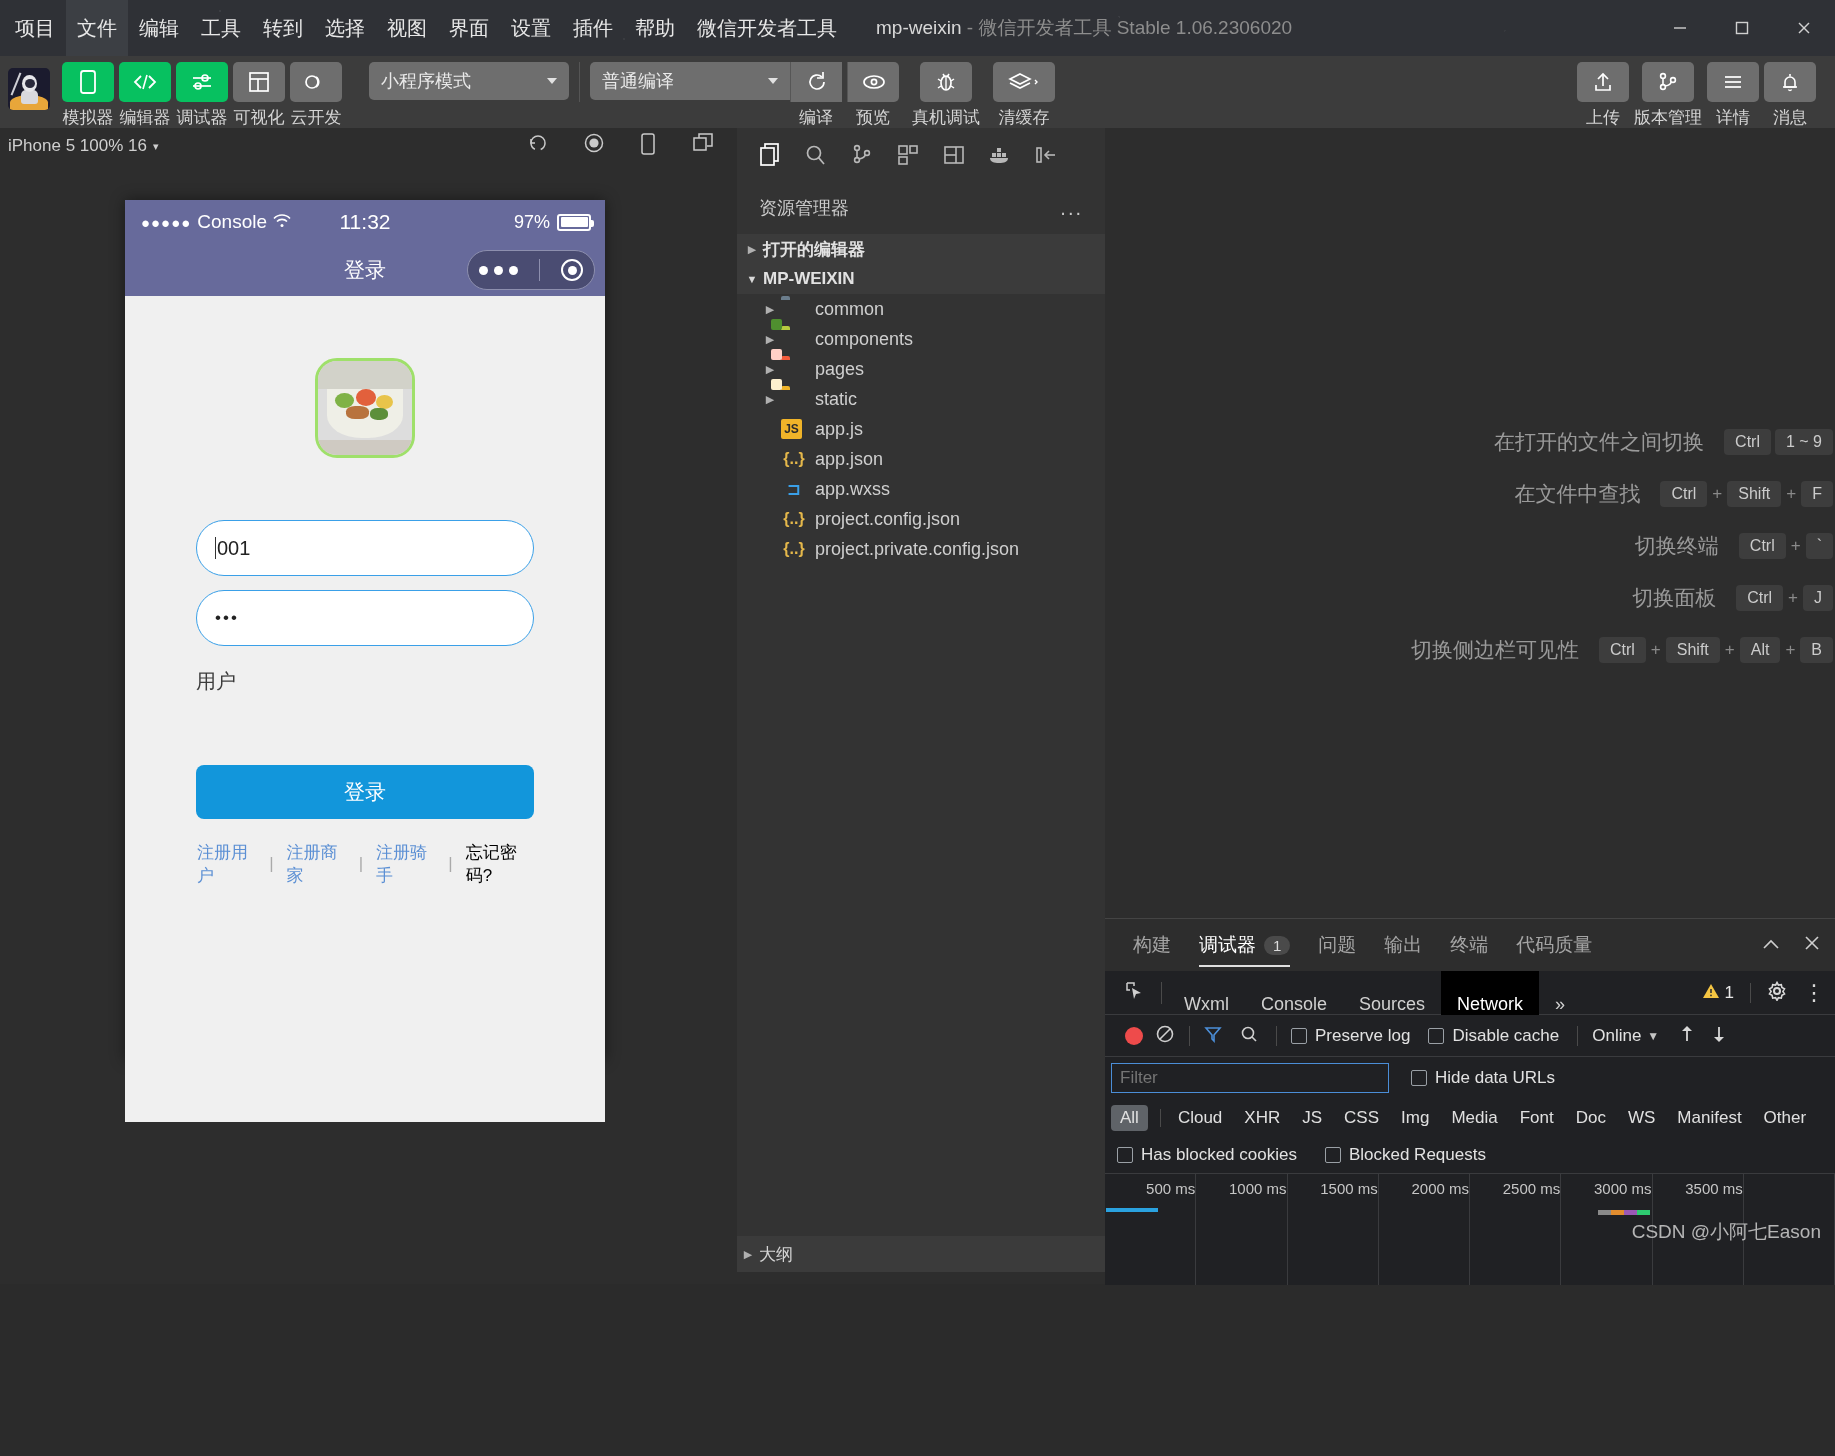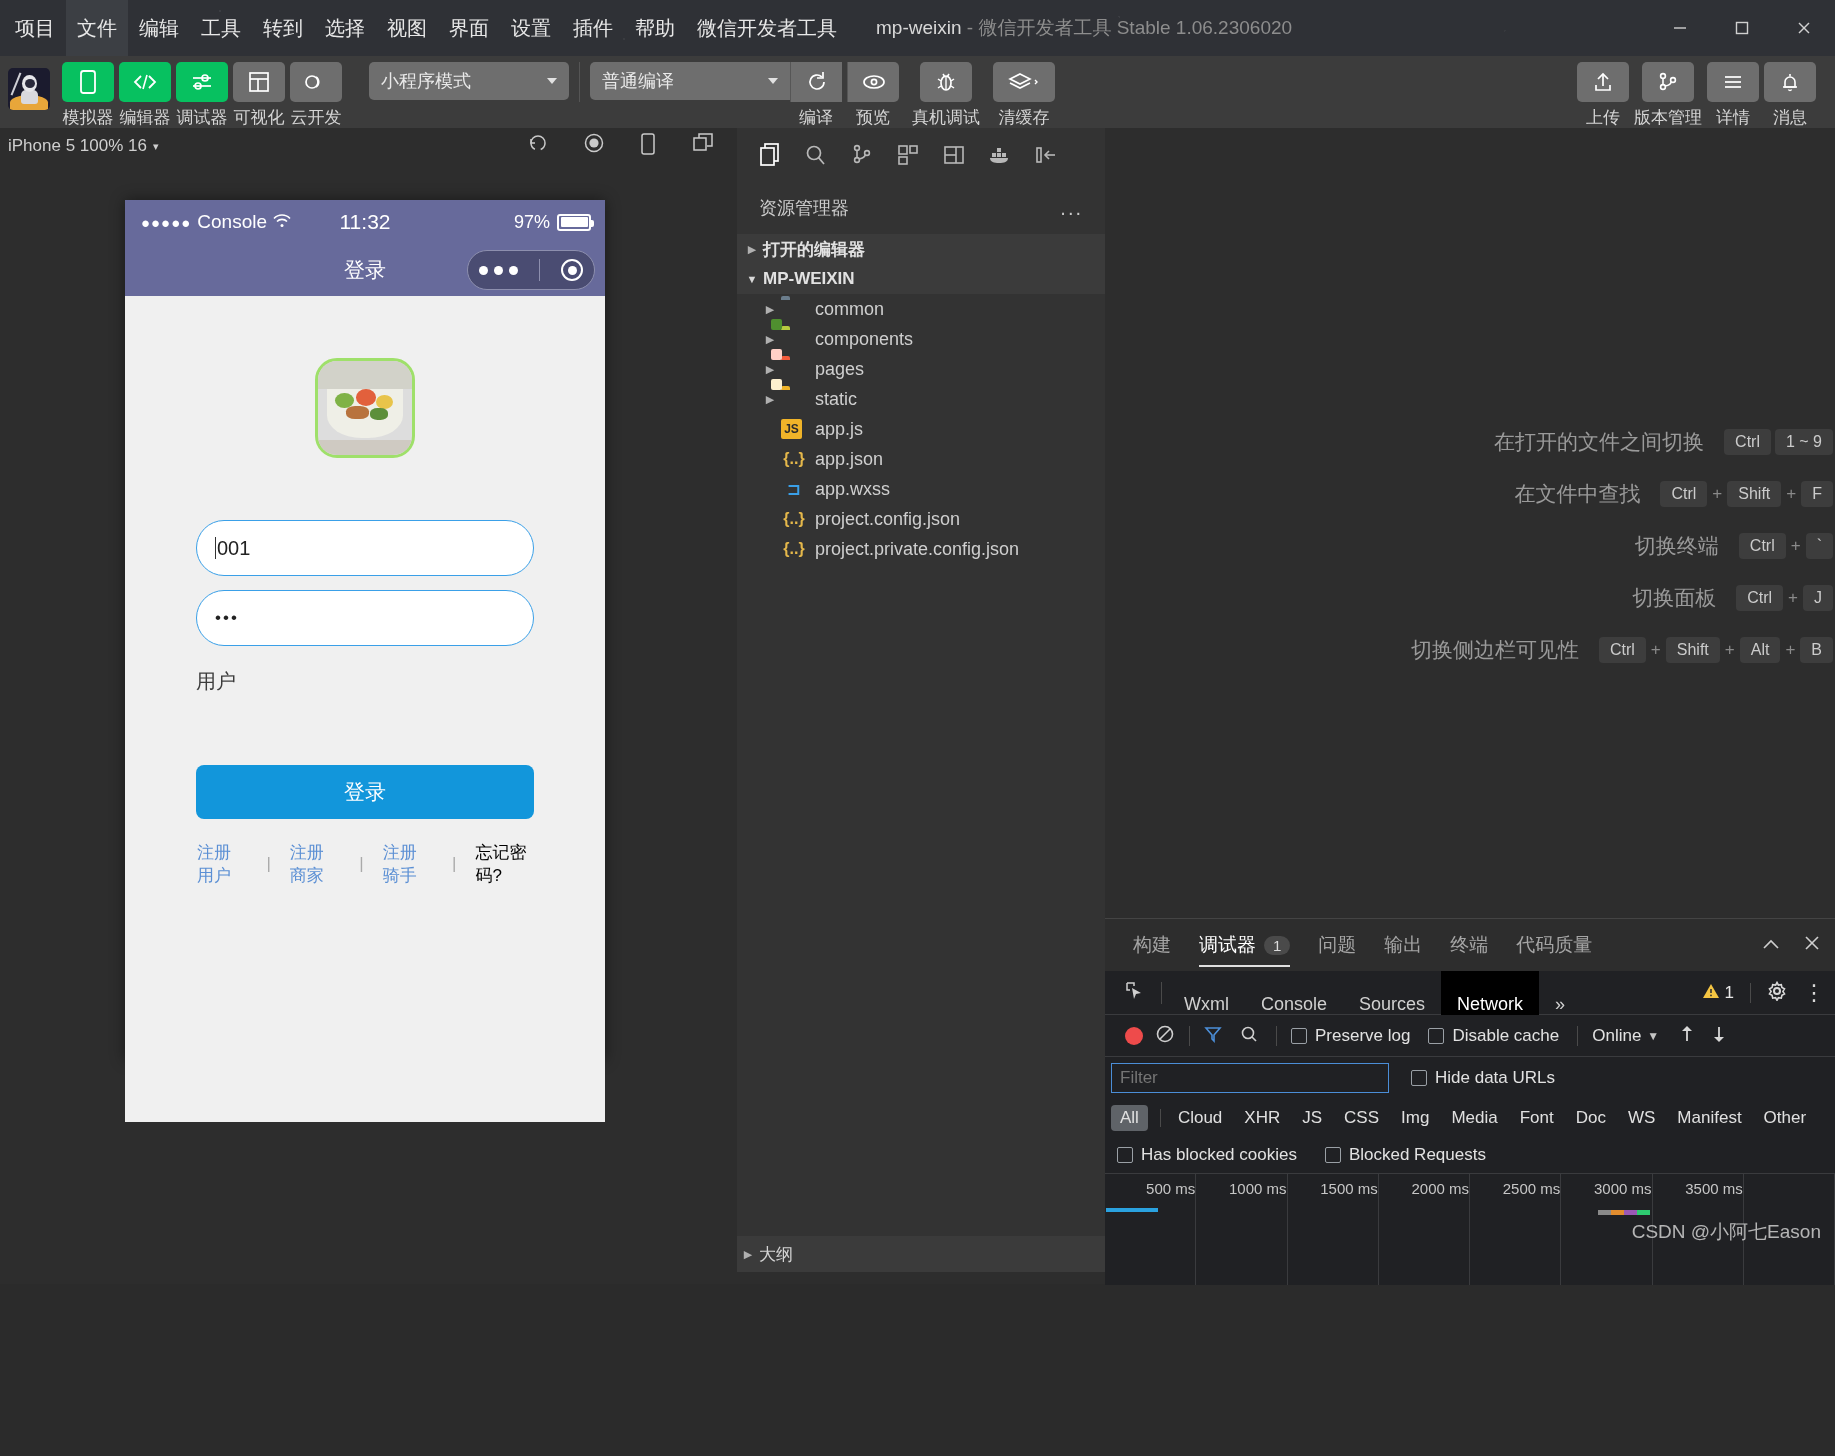--- a/index.html
+++ b/index.html
@@ -118,21 +118,21 @@
   }
   .field.one { margin-top:62px; }
   .field.two { margin-top:14px; }
   .field .pwd { letter-spacing:2px; font-size:17px; color:#222;}
   .field .caret-bar { width:1px;height:22px;background:#333;margin-right:1px;}
   .usertext { width:338px; margin:22px auto 0; font-size:20px; color:#3c3c3c; }
   .login-btn {
     width:338px;height:54px;margin:70px auto 0;background:#1296db;border-radius:8px;
     display:flex;align-items:center;justify-content:center;color:#fff;font-size:21px;cursor:pointer;
   }
-  .links { width:360px;margin:22px auto 0;display:flex;align-items:center;justify-content:center;gap:7px;font-size:17px;}
+  .links { width:360px;margin:22px auto 0;display:flex;align-items:center;justify-content:center;gap:1px;font-size:17px;}
   .links a{color:#5b8fd4;text-decoration:none;padding:0 12px;}
   .links a.warn{color:#000000;}
   .links .bar{color:#aaa;}
 
   
   .explorer { position:absolute; left:737px; top:128px; width:368px; bottom:12px; background:#333333; }
   .act-bar { height:54px; display:flex; align-items:center; gap:0; padding:0 10px; color:#b8b8b8; }
   .act-icon { width:46px;height:46px;display:flex;align-items:center;justify-content:center; }
   .act-icon.active { color:#fff; }
   .exp-head { height:52px; display:flex; align-items:center; justify-content:space-between; padding:0 22px 0 22px; color:#cccccc; font-size:18px;}

